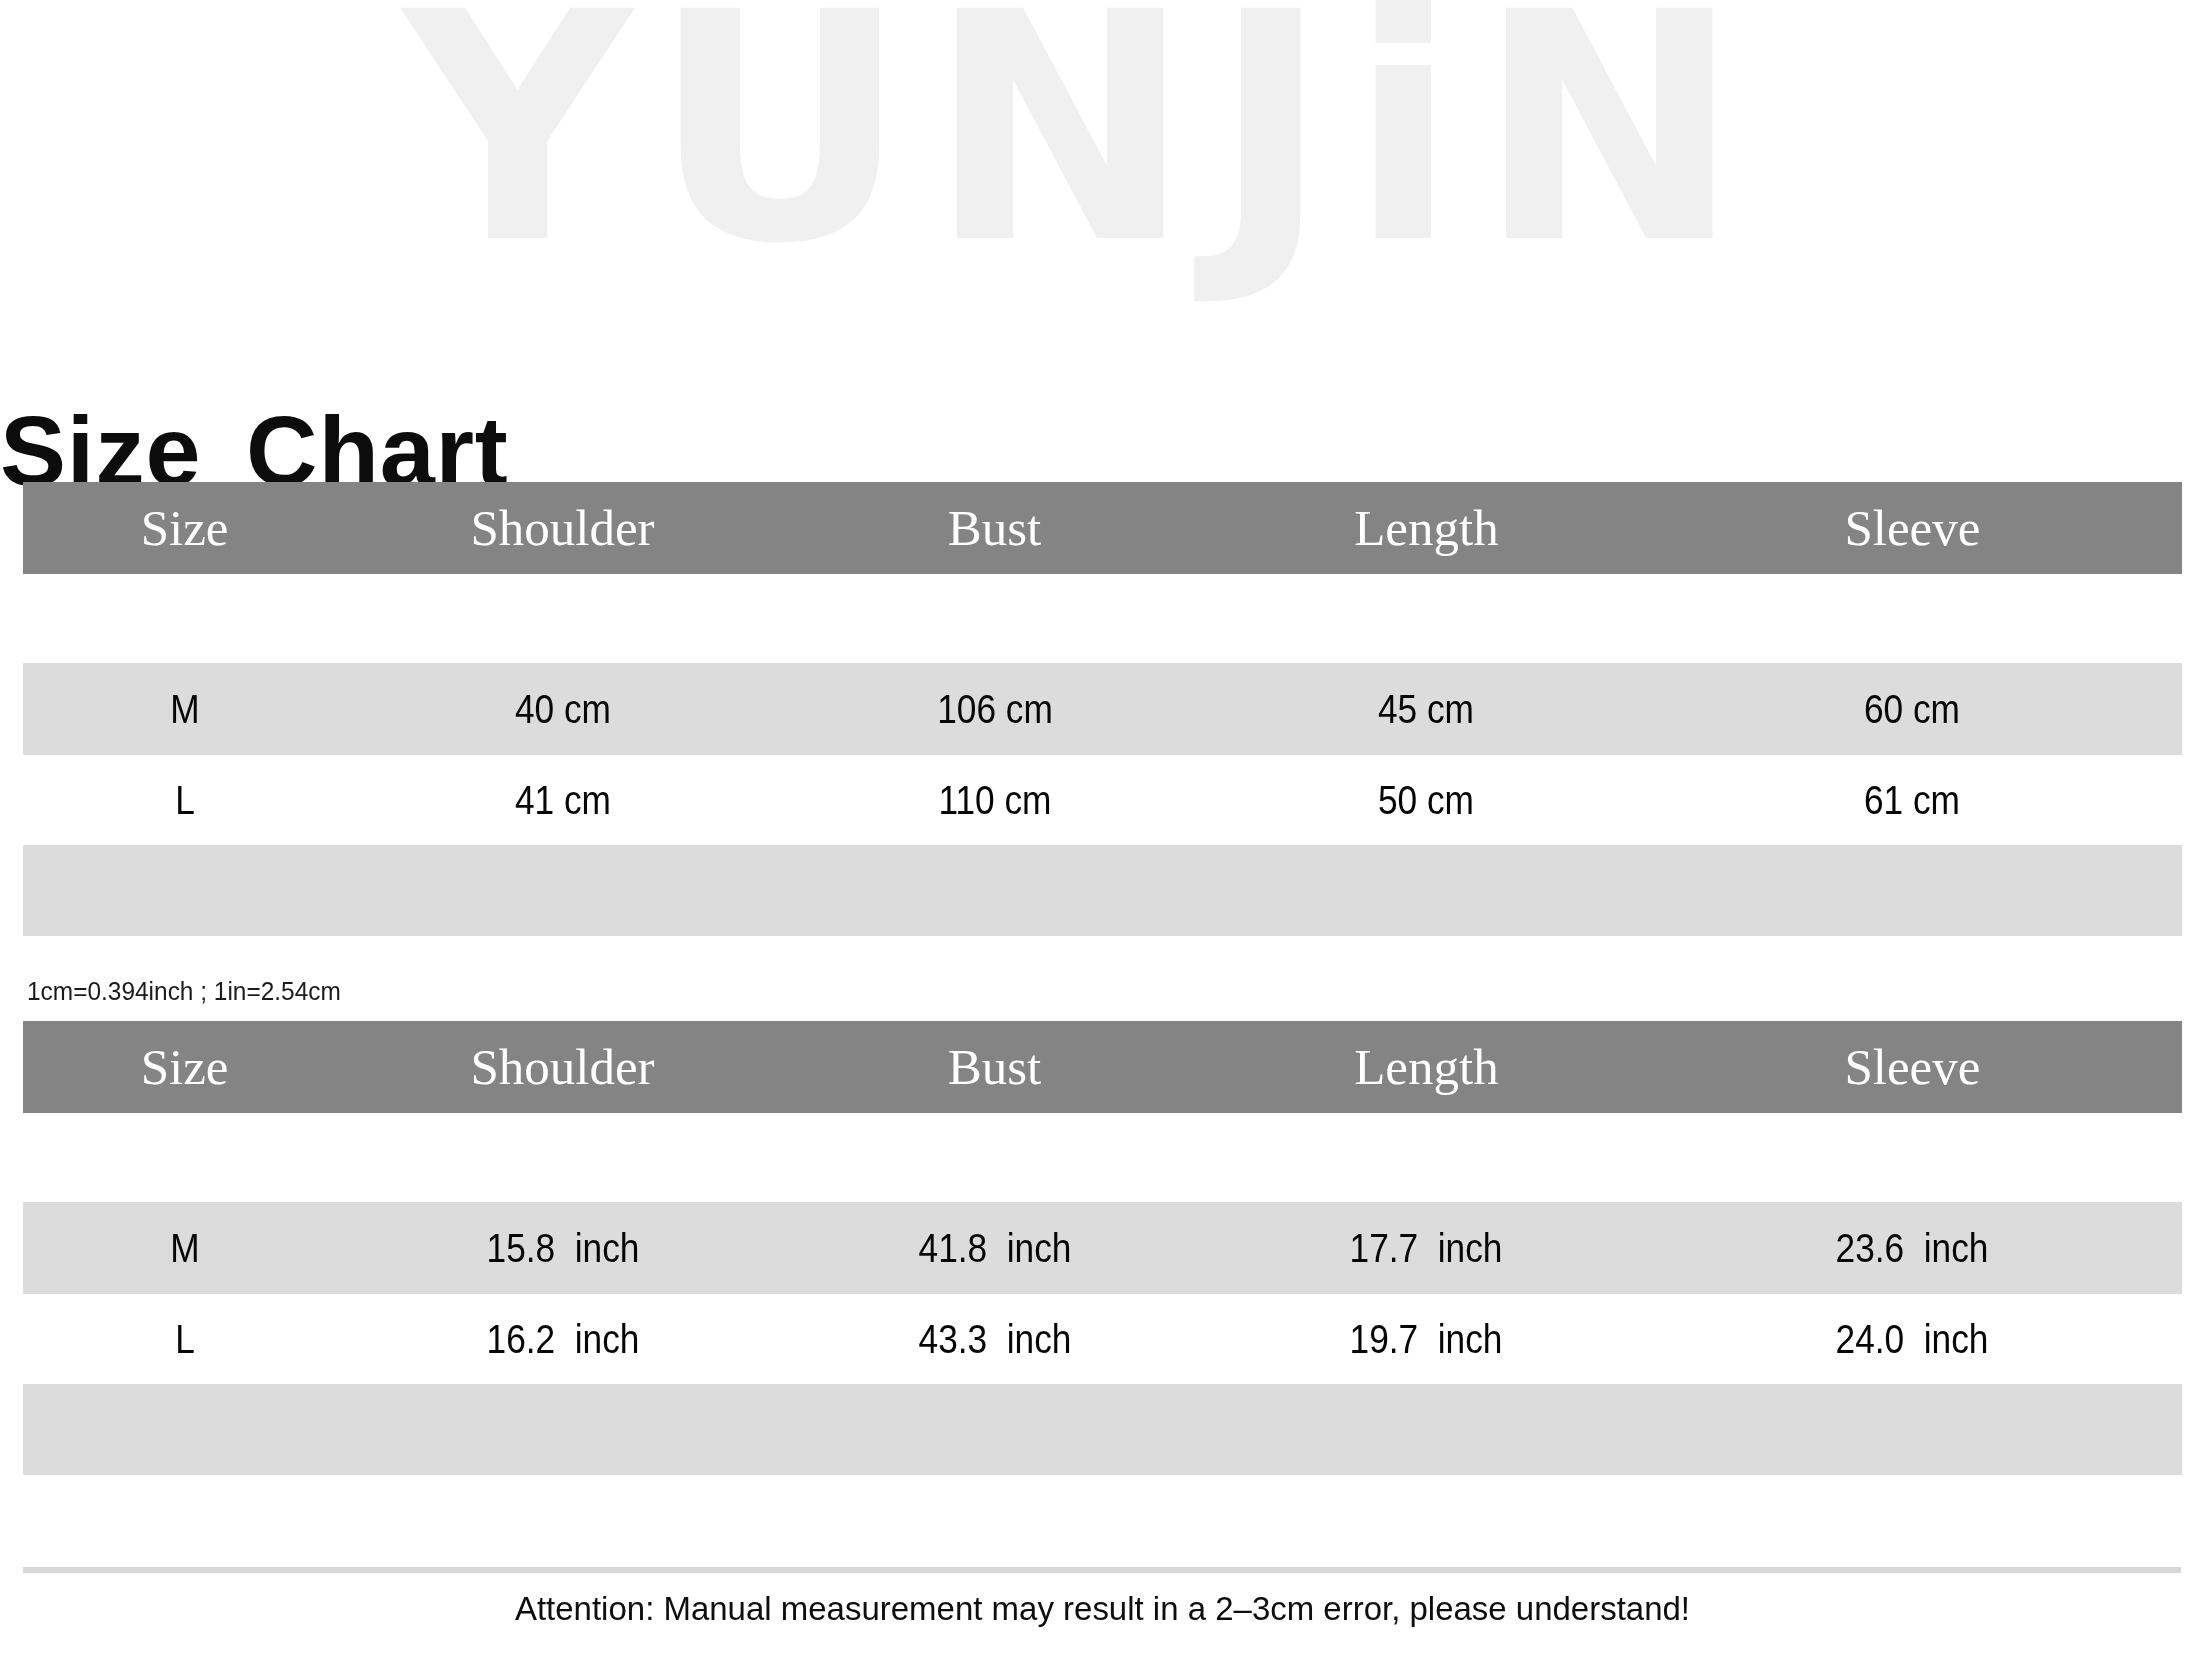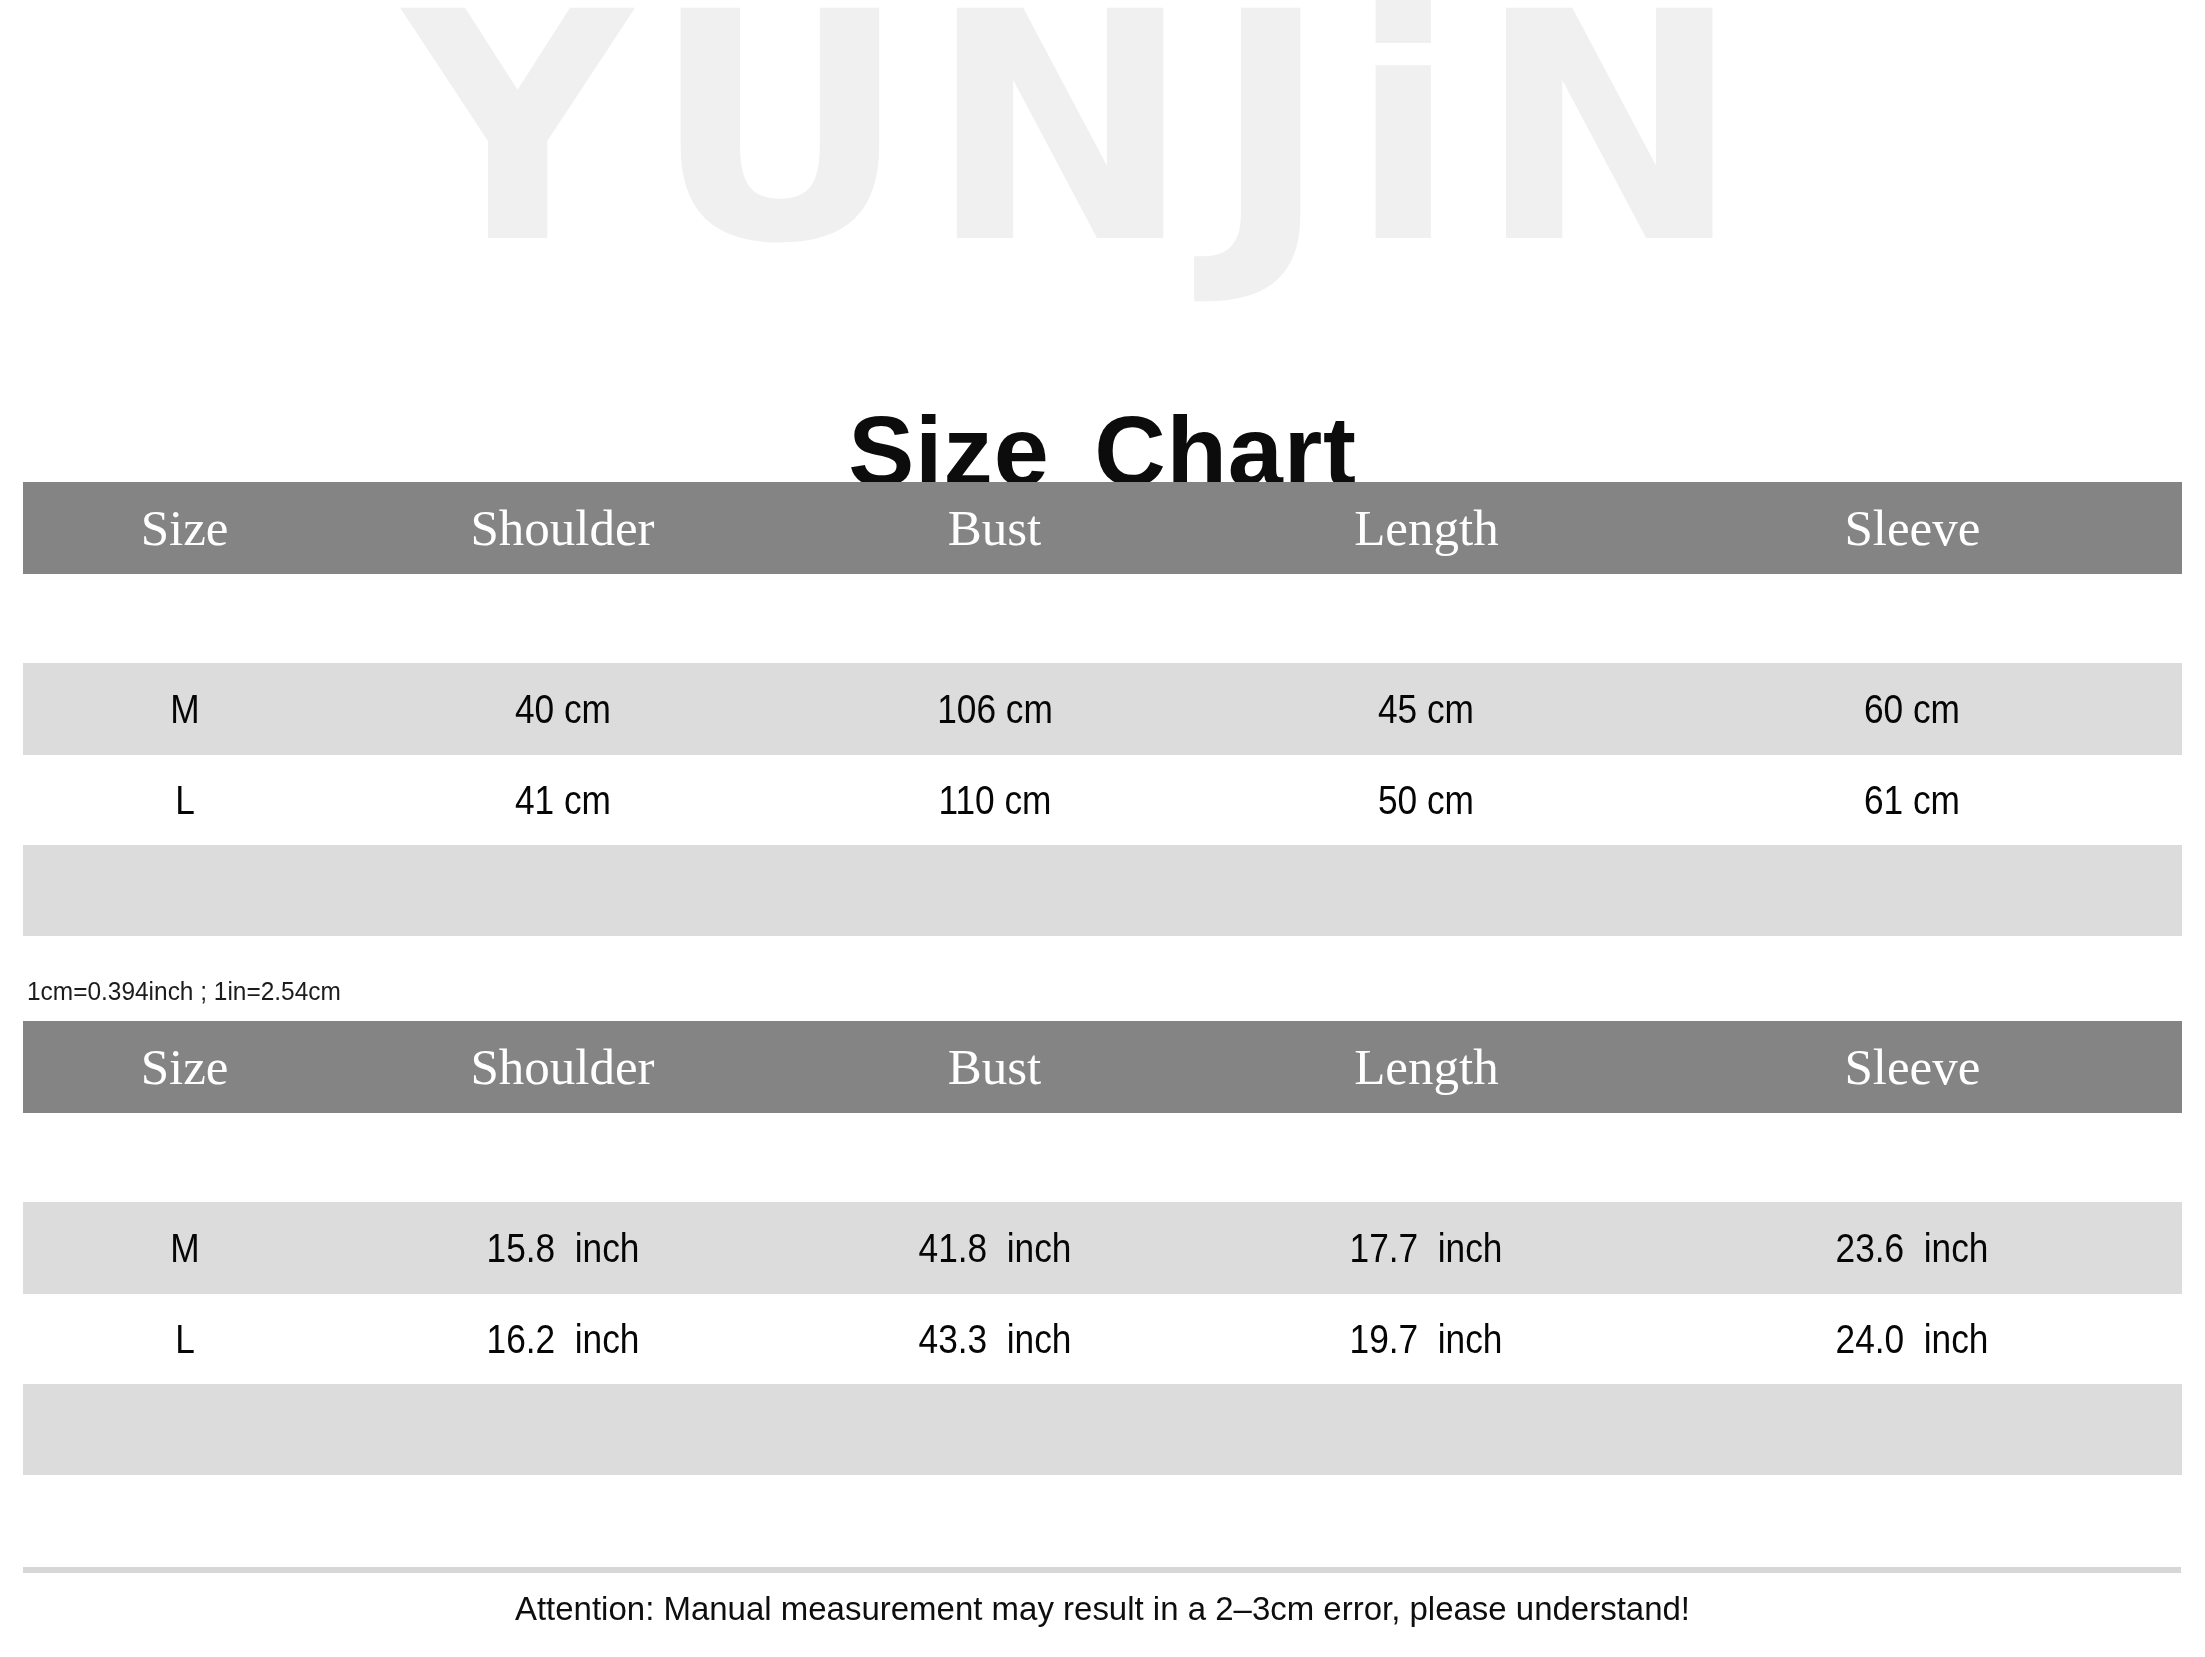--- a/index.html
+++ b/index.html
@@ -26,21 +26,21 @@
     color: #f0f0f0;
     white-space: nowrap;
     user-select: none;
   }
 
   
   .title {
     position: absolute;
     top: 328px;
     left: 0; right: 0;
-    text-align: center;
+    text-align: left;
     font-size: 99px;
     line-height: 1.15;
     font-weight: bold;
     letter-spacing: 0.8px;
     word-spacing: 16.5px;
     color: #0c0c0c;
   }
 
   
   .size-table {

